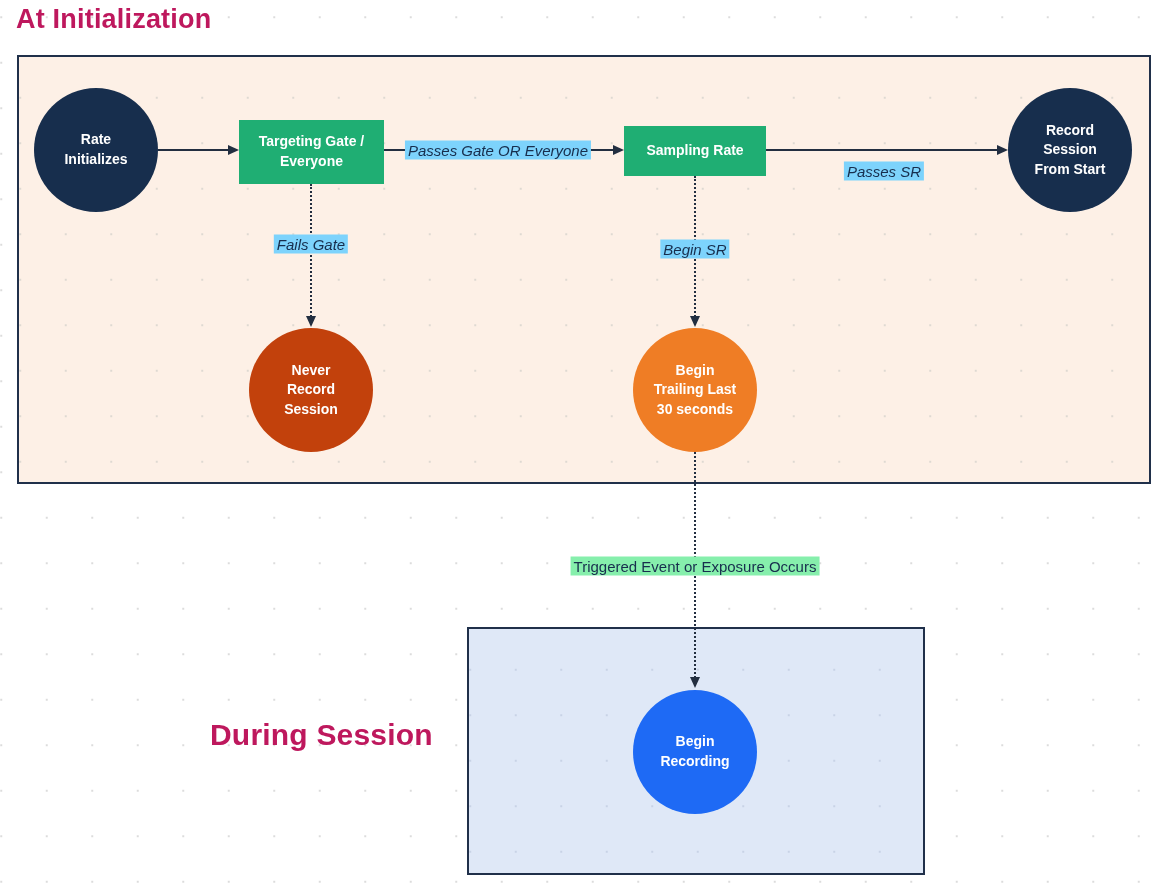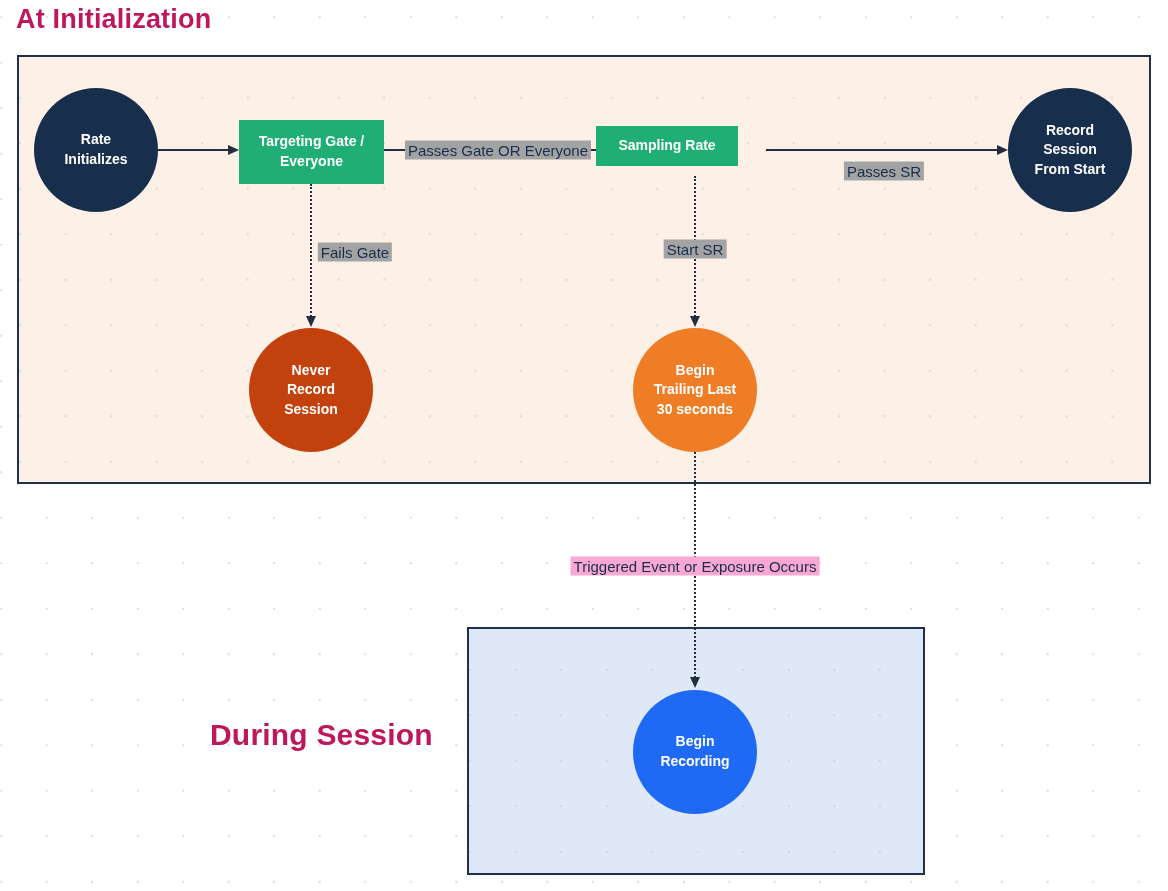--- a/index.html
+++ b/index.html
@@ -47,22 +47,22 @@
     border-top:5px solid transparent;border-bottom:5px solid transparent;
     border-left:11px solid #222e40;}
   .arr-down{position:absolute;width:0;height:0;z-index:1;
     border-left:5px solid transparent;border-right:5px solid transparent;
     border-top:11px solid #222e40;}
   .edge-label{
     position:absolute;transform:translate(-50%,-50%);z-index:2;
     font-size:15px;color:#172e4d;font-weight:500;white-space:nowrap;
     padding:1px 3px;
   }
-  .on-peach{background:#a3a3a3;}
-  .on-white{background:#f9a8d4;}
+  .on-peach{background:#7dd3fc;font-style:italic;}
+  .on-white{background:#86efac;}
 </style>
 </head>
 <body>
 
 <div class="canvas">
 
   <div id="init-box" class="container-box"></div>
   <div id="during-box" class="container-box"></div>
 
   <div id="title-init" class="phase-title">At Initialization</div>
@@ -74,35 +74,35 @@
   <div class="hline" style="left:384px;top:149px;width:230px;"></div>
   <div class="arr-right" style="left:613px;top:145px;"></div>
   <div class="edge-label on-peach" style="left:498px;top:150px;">Passes Gate OR Everyone</div>
 
   <div class="hline" style="left:766px;top:149px;width:232px;"></div>
   <div class="arr-right" style="left:997px;top:145px;"></div>
   <div class="edge-label on-peach" style="left:884px;top:150px;margin-top:21px;">Passes SR</div>
 
   <div class="vdots" style="left:310px;top:184px;height:133px;"></div>
   <div class="arr-down" style="left:306px;top:316px;"></div>
-  <div class="edge-label on-peach" style="left:311px;top:252px;margin-left:44px;">Fails Gate</div>
+  <div class="edge-label on-peach" style="left:311px;top:244px;">Fails Gate</div>
 
   <div class="vdots" style="left:694px;top:176px;height:141px;"></div>
   <div class="arr-down" style="left:690px;top:316px;"></div>
-  <div class="edge-label on-peach" style="left:695px;top:249px;">Start SR</div>
+  <div class="edge-label on-peach" style="left:695px;top:249px;">Begin SR</div>
 
   <div class="vdots" style="left:694px;top:452px;height:226px;"></div>
   <div class="arr-down" style="left:690px;top:677px;"></div>
   <div class="edge-label on-white" style="left:695px;top:566px;">Triggered Event or Exposure Occurs</div>
 
   <div class="node-circle navy" style="left:34px;top:88px;">Rate
 Initializes</div>
   <div class="node-rect green" style="left:239px;top:120px;width:145px;height:64px;">Targeting Gate /
 Everyone</div>
-  <div class="node-rect green" style="left:596px;top:126px;width:142px;height:40px;text-align:right;">Sampling Rate</div>
+  <div class="node-rect green" style="left:624px;top:126px;width:142px;height:50px;text-align:right;">Sampling Rate</div>
   <div class="node-circle navy" style="left:1008px;top:88px;">Record
 Session
 From Start</div>
   <div class="node-circle red" style="left:249px;top:328px;">Never
 Record
 Session</div>
   <div class="node-circle orange" style="left:633px;top:328px;">Begin
 Trailing Last
 30 seconds</div>
   <div class="node-circle blue" style="left:633px;top:690px;">Begin

